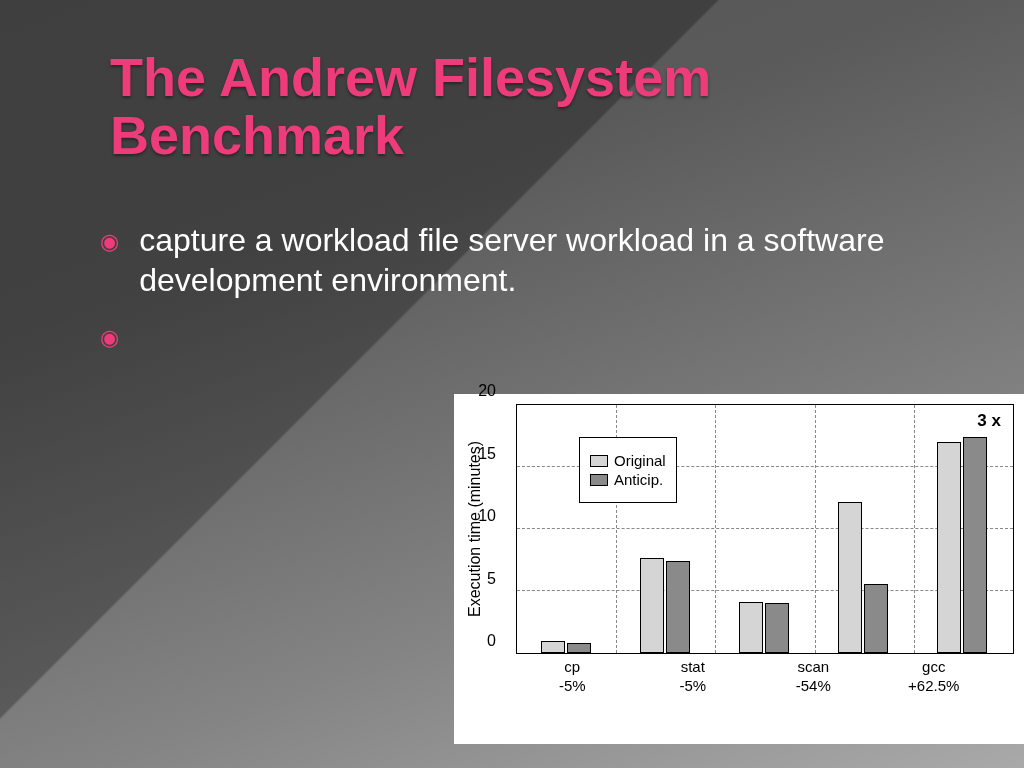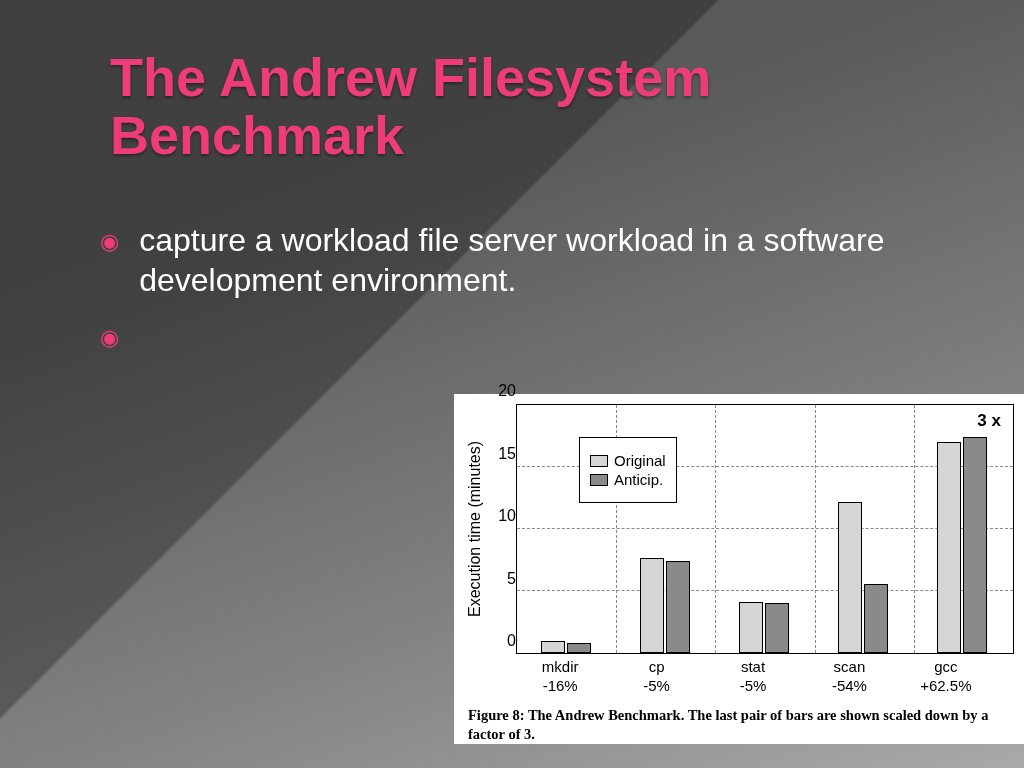--- a/index.html
+++ b/index.html
@@ -57,21 +57,21 @@
   .chartwrap { display: flex; height: 250px; }
   .ylabel {
     writing-mode: vertical-rl; transform: rotate(180deg);
     font-size: 16px; text-align: center;
     padding: 0 2px; font-family: Arial, sans-serif;
   }
   .yaxis {
     width: 30px; position: relative;
     font-size: 16px; font-family: Arial, sans-serif;
   }
-  .ytick { position: absolute; right: 0; transform: translateY(-50%); }
+  .ytick { position: absolute; right: 20px; transform: translateY(-50%); }
   .plot {
     flex: 1; position: relative;
     border: 1.5px solid #000;
   }
   .grid-h { position: absolute; left: 0; right: 0; border-top: 1px dashed #888; }
   .grid-v { position: absolute; top: 0; bottom: 0; border-left: 1px dashed #888; }
   .bars { position: absolute; inset: 0; display: flex; }
   .group { flex: 1; position: relative; }
   .bar { position: absolute; bottom: 0; width: 24px; border: 1.5px solid #000; }
   .bar.orig { background: #d5d5d5; }
@@ -161,36 +161,31 @@
           <div class="legend-row">
             <div class="swatch anti"></div>
             <span>Anticip.</span>
           </div>
         </div>
       </div>
     </div>
 
     <div class="xlabels">
       <div class="xgroup">
-        <div>mkdir</div>
-        <div>-16%</div>
-      </div>
-      <div class="xgroup">
         <div>cp</div>
         <div>-5%</div>
       </div>
       <div class="xgroup">
         <div>stat</div>
         <div>-5%</div>
       </div>
       <div class="xgroup">
         <div>scan</div>
         <div>-54%</div>
       </div>
       <div class="xgroup">
         <div>gcc</div>
         <div>+62.5%</div>
       </div>
     </div>
 
-    <div class="caption">Figure 8: The Andrew Benchmark. The last pair of bars are shown scaled down by a factor of 3.</div>
   </div>
 </div>
 
 </body></html>

